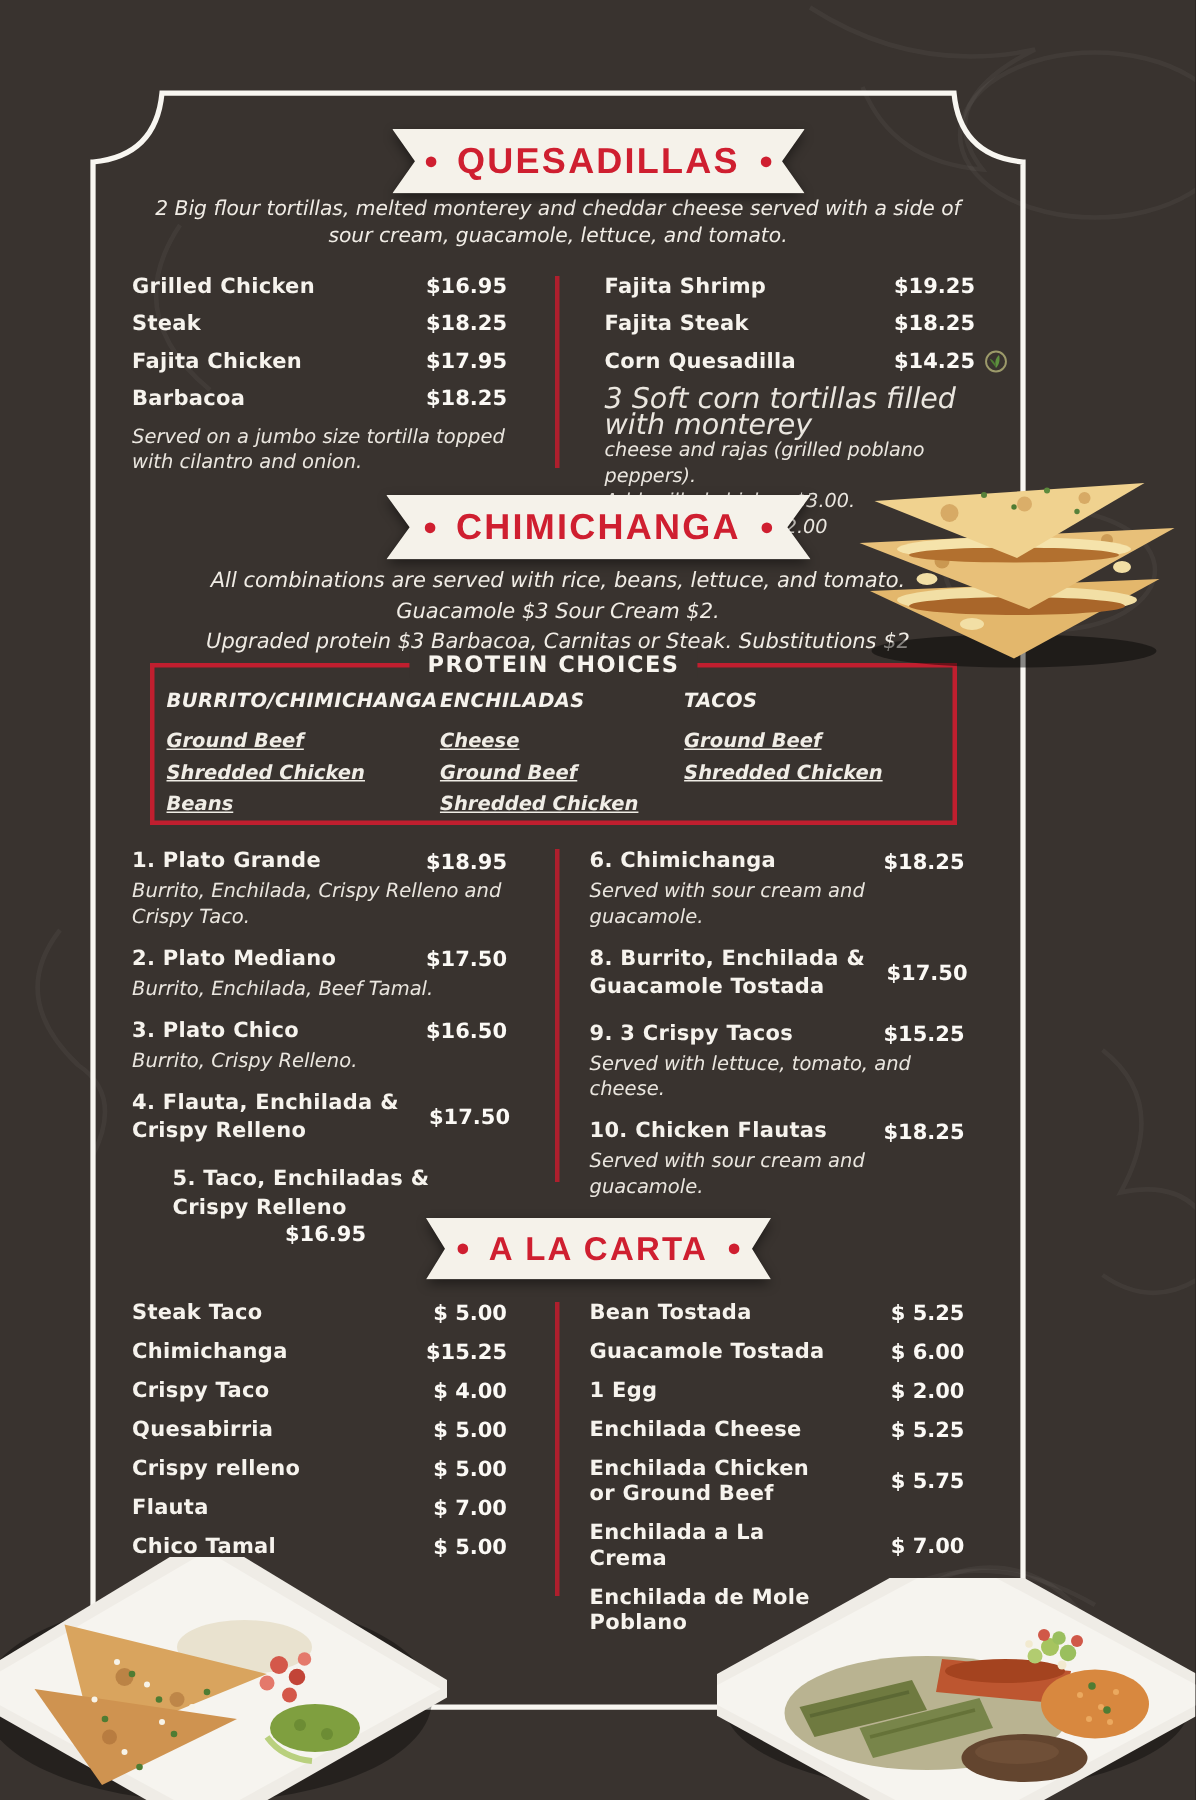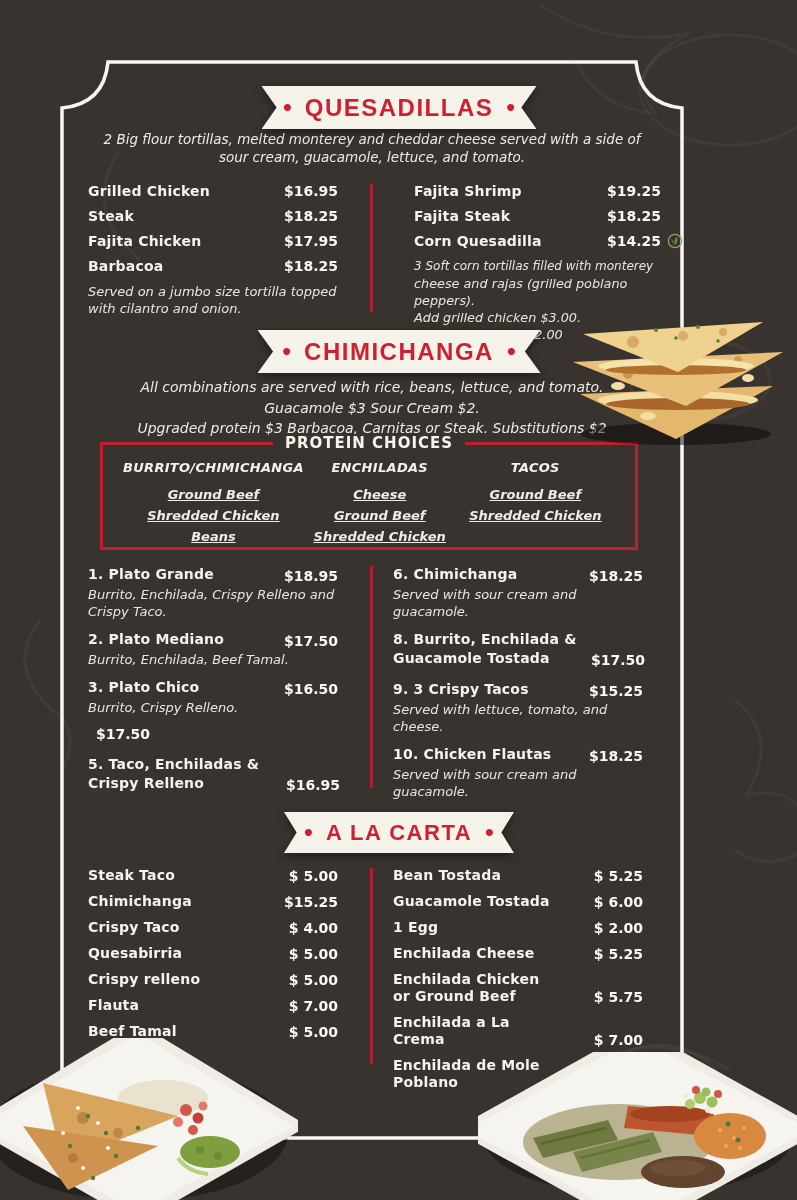--- a/index.html
+++ b/index.html
@@ -21,40 +21,40 @@
   .bdot{color:#cf1f30;font-size:20px;line-height:1;font-weight:bold;}
   .blabel{color:#cf1f30;font-weight:bold;font-family:"Liberation Sans","DejaVu Sans",sans-serif;
           font-size:24px;letter-spacing:1.5px;}
   .blabel.small{font-size:22px;}
 
   .sec-desc{position:absolute;left:92px;width:560px;text-align:center;
           font-style:italic;font-size:13.5px;line-height:17.5px;color:#f0ece5;z-index:2;}
   .desc-line{white-space:nowrap;}
 
   .col{position:absolute;z-index:2;}
-  .row{display:flex;justify-content:space-between;align-items:flex-end;margin-bottom:9px;position:relative;}
+  .row{display:flex;justify-content:space-between;align-items:center;margin-bottom:9px;position:relative;}
   .iname{font-weight:bold;font-size:14px;line-height:16px;color:#f6f3ed;letter-spacing:.2px;}
   .iprice{font-weight:bold;font-size:14px;line-height:16px;color:#fbf9f5;white-space:pre;text-align:right;min-width:52px;margin-left:8px;}
   .inote{font-style:italic;font-size:13px;line-height:17px;color:#eae6df;margin-top:1px;}
 
   .combo{margin-bottom:10px;}
   .combo .iname{line-height:19px;max-width:196px;}
   .combo .idesc{font-style:italic;font-size:13px;line-height:17px;margin-top:2px;color:#eae6df;}
 
   .carta .row{margin-bottom:9px;}
   .carta .iname{line-height:17px;max-width:172px;}
 
   .vdiv{position:absolute;width:3px;background:#ae1f2d;z-index:2;}
 
   
   .protein-box{position:absolute;left:100px;top:442px;width:538px;height:108px;
           border:3px solid #c01f2f;box-sizing:border-box;z-index:2;}
   .protein-title{position:absolute;top:-11px;left:50%;transform:translateX(-50%);
           background:#39332f;padding:0 12px;font-weight:bold;font-size:15px;letter-spacing:1px;color:#f7f4ee;white-space:nowrap;}
-  .protein-cols{display:grid;grid-template-columns:1.12fr 1fr 1.05fr;padding:15px 20px 8px;text-align:center;}
+  .protein-cols{display:grid;grid-template-columns:1.12fr 1fr 1.05fr;padding:15px 8px 8px;}
   .pc-header{font-style:italic;font-weight:bold;font-size:13px;letter-spacing:.3px;margin-bottom:9px;color:#f5f2ec;}
   .pc-item{font-style:italic;font-weight:bold;font-size:13px;line-height:21px;color:#f0ede6;text-decoration:underline;}
 
   .vegicon{position:absolute;right:-22px;top:0;width:16px;height:16px;}
 </style>
 </head>
 <body>
 
 <div class="page">
 
@@ -100,40 +100,40 @@
     </div>
     <div class="row">
       <span class="iname">Barbacoa</span>
       <span class="iprice">$18.25</span>
     </div>
     <div class="inote" style="width:258px;">Served on a jumbo size tortilla topped with cilantro and onion.</div>
   </div>
 
   <div class="vdiv" style="left:370px;top:184px;height:128px;"></div>
 
-  <div class="col" style="top:183px;left:414px;width:247px;">
+  <div class="col" style="top:183px;left:403px;width:247px;">
     <div class="row">
       <span class="iname">Fajita Shrimp</span>
       <span class="iprice">$19.25</span>
     </div>
     <div class="row">
       <span class="iname">Fajita Steak</span>
       <span class="iprice">$18.25</span>
     </div>
     <div class="row">
       <span class="iname">Corn Quesadilla</span>
       <span class="iprice">$14.25</span>
       <svg class="vegicon" viewBox="0 0 20 20">
         <circle cx="10" cy="10" r="8.3" fill="none" stroke="#9c9a6a" stroke-width="1.6"></circle>
         <path d="M10 15.5 C9 11 9 8 12.5 4.5 C13.5 8 13 12 10 15.5 Z" fill="#5d8f3e"></path>
         <path d="M10 15.5 C8 12 6 11 4.8 7.8 C8 9 9.5 11 10 15.5 Z" fill="#4e7c33"></path>
       </svg>
     </div>
     <div style="width:272px;">
-      <div class="inote" style="font-size:12px;">3 Soft corn tortillas filled with monterey</div>
+      <div class="inote" style="font-size:19px;">3 Soft corn tortillas filled with monterey</div>
       <div class="inote" style="font-size:12.8px;margin-top:0;">cheese and rajas (grilled poblano peppers).</div>
       <div class="inote" style="font-size:12.8px;margin-top:0;">Add grilled chicken $3.00.</div>
       <div class="inote" style="font-size:12.8px;margin-top:0;">Add grilled steak $2.00</div>
     </div>
   </div>
 
   <div class="banner" style="top:330px;width:283px;height:43px;">
     <div class="banner-inner">
       <span class="bdot">•</span>
       <span class="blabel">CHIMICHANGA</span>
@@ -187,25 +187,26 @@
     </div>
     <div class="combo">
       <div class="row" style="margin-bottom:0;">
         <span class="iname">3. Plato Chico</span>
         <span class="iprice">$16.50</span>
       </div>
       <div class="idesc">Burrito, Crispy Relleno.</div>
     </div>
     <div class="combo" style="margin-bottom:13px;">
       <div class="row" style="margin-bottom:0;">
+        <span class="iname">4. Flauta, Enchilada &amp; Crispy Relleno</span>
         <span class="iprice">$17.50</span>
       </div>
     </div>
     <div class="combo">
-      <div class="row" style="margin-bottom:0;">
+      <div class="row" style="margin-bottom:0;flex-direction:column;">
         <span class="iname">5. Taco, Enchiladas &amp; Crispy Relleno</span>
         <span class="iprice">$16.95</span>
       </div>
     </div>
   </div>
 
   <div class="vdiv" style="left:370px;top:566px;height:222px;"></div>
 
   <div class="col" style="top:565px;left:393px;width:250px;">
     <div class="combo">
@@ -264,21 +265,21 @@
     </div>
     <div class="row">
       <span class="iname">Crispy relleno</span>
       <span class="iprice">$ 5.00</span>
     </div>
     <div class="row">
       <span class="iname">Flauta</span>
       <span class="iprice">$ 7.00</span>
     </div>
     <div class="row">
-      <span class="iname">Beef Tamal</span>
+      <span class="iname">Chico Tamal</span>
       <span class="iprice">$ 5.00</span>
     </div>
   </div>
 
   <div class="vdiv" style="left:370px;top:868px;height:196px;"></div>
 
   <div class="col carta" style="top:867px;left:393px;width:250px;">
     <div class="row">
       <span class="iname">Bean Tostada</span>
       <span class="iprice">$ 5.25</span>

